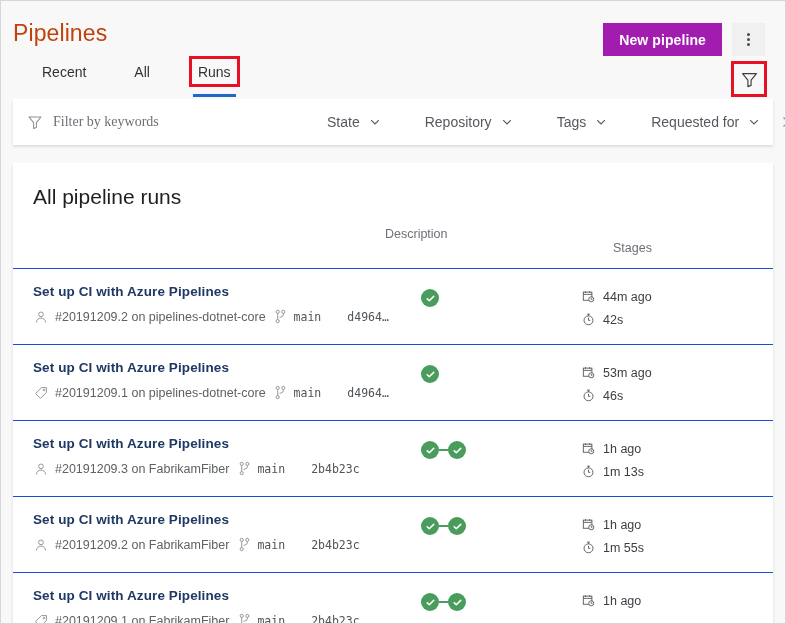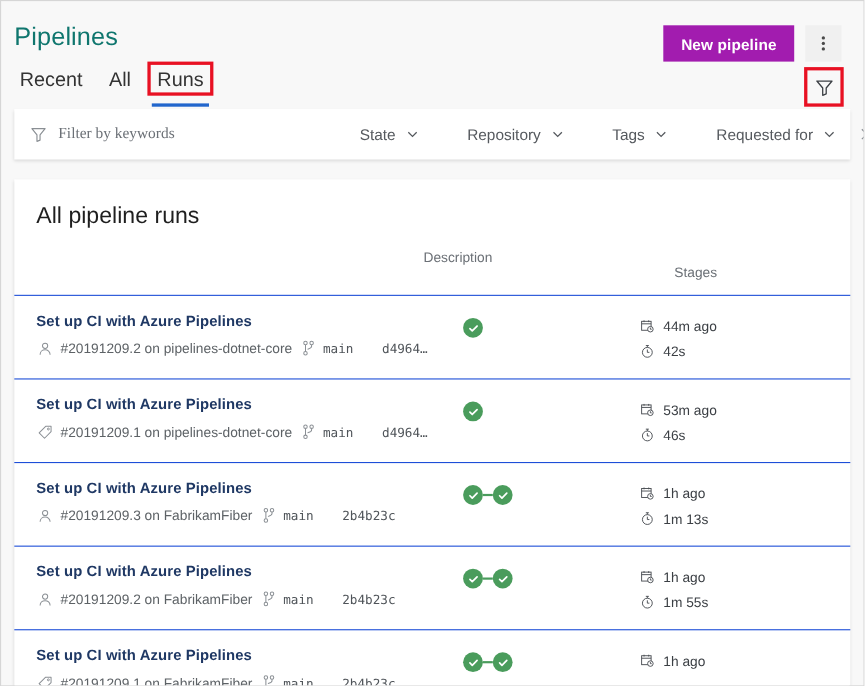--- a/index.html
+++ b/index.html
@@ -27,40 +27,41 @@
   
   .page-header {
     position: relative;
     padding: 18px 20px 0 12px;
     height: 98px;
     box-sizing: border-box;
   }
   .page-title {
     font-size: 23px;
     font-weight: 400;
-    color: #0f766e;
+    color: #c2410c;
     line-height: 28px;
     margin: 0;
     letter-spacing: .1px;
   }
   .tab-strip {
     display: flex;
     align-items: flex-start;
     gap: 18px;
     margin-top: 15px;
     height: 34px;
     padding-left: 2px;
   }
   .tab {
     position: relative;
-    font-size: 18px;
+    font-size: 14px;
     color: #333;
     padding: 1px 3px 0 3px;
     cursor: pointer;
     line-height: 18px;
+    margin-left: 24px;
   }
   .tab.highlight-box {
     outline: 3px solid #e81123;
     outline-offset: 3px;
     font-weight: 400;
   }
   .tab.active::after {
     content: "";
     position: absolute;
     left: -2px;

